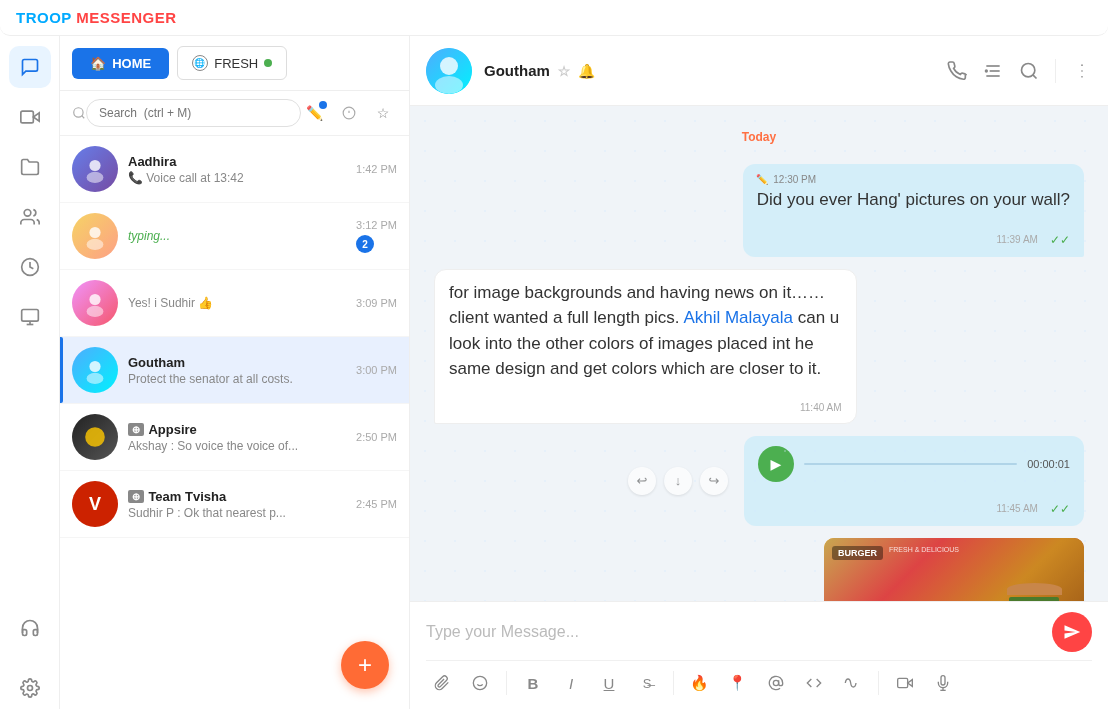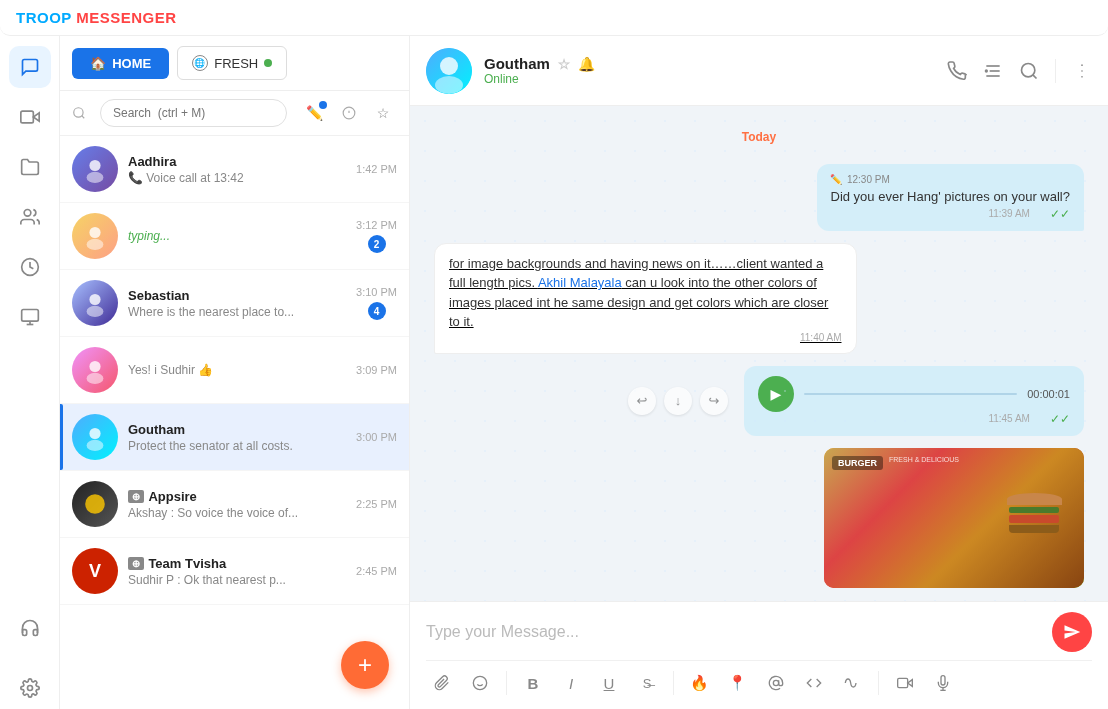--- a/index.html
+++ b/index.html
@@ -19,63 +19,63 @@
     .sidebar-icon { width: 42px; height: 42px; display: flex; align-items: center; justify-content: center; border-radius: 10px; cursor: pointer; color: #888; font-size: 18px; }
     .sidebar-icon.active { background: #e8f4ff; color: #1a73e8; }
     .sidebar-icon-bottom { margin-top: auto; margin-bottom: 10px; }
 
     
     .chat-list-panel { width: 350px; background: #fff; border-right: 1px solid #eee; display: flex; flex-direction: column; }
     .chat-list-header { padding: 10px 12px; display: flex; gap: 8px; align-items: center; border-bottom: 1px solid #eee; }
     .btn-home { background: #1a73e8; color: #fff; border: none; border-radius: 6px; padding: 8px 18px; font-size: 13px; font-weight: 600; cursor: pointer; display: flex; align-items: center; gap: 6px; }
     .btn-global { background: #fff; color: #333; border: 1px solid #ddd; border-radius: 6px; padding: 8px 14px; font-size: 13px; font-weight: 500; cursor: pointer; display: flex; align-items: center; gap: 6px; }
     .global-dot { width: 8px; height: 8px; background: #4caf50; border-radius: 50%; display: inline-block; }
-    .search-bar { padding: 8px 12px; display: flex; align-items: center; gap: 14px; border-bottom: 1px solid #f0f0f0; }
+    .search-bar { padding: 8px 12px; display: flex; align-items: center; gap: 0; border-bottom: 1px solid #f0f0f0; }
     .search-input { flex: 1; border: 1px solid #e0e0e0; border-radius: 20px; padding: 6px 12px; font-size: 12px; color: #999; outline: none; }
     .search-actions { display: flex; gap: 6px; align-items: center; }
     .search-action-btn { width: 28px; height: 28px; display: flex; align-items: center; justify-content: center; color: #888; cursor: pointer; font-size: 14px; position: relative; }
     .badge-dot { position: absolute; top: 2px; right: 2px; width: 8px; height: 8px; background: #1a73e8; border-radius: 50%; }
     .chat-list { flex: 1; overflow-y: auto; }
     .chat-item { display: flex; align-items: center; gap: 10px; padding: 10px 12px; cursor: pointer; border-bottom: 1px solid #f5f5f5; position: relative; }
     .chat-item.active { background: #e8f0fe; }
     .chat-item.active::before { content: ''; position: absolute; left: 0; top: 0; bottom: 0; width: 3px; background: #1a73e8; border-radius: 0 2px 2px 0; }
     .chat-avatar { width: 46px; height: 46px; border-radius: 50%; background: #ddd; overflow: hidden; flex-shrink: 0; display: flex; align-items: center; justify-content: center; font-weight: 700; font-size: 16px; color: #fff; position: relative; }
     .chat-info { flex: 1; min-width: 0; }
     .chat-name { font-size: 13px; font-weight: 600; color: #222; margin-bottom: 2px; }
     .chat-preview { font-size: 12px; color: #888; white-space: nowrap; overflow: hidden; text-overflow: ellipsis; }
     .chat-preview.typing { color: #4caf50; font-style: italic; }
-    .chat-meta { display: flex; flex-direction: column; align-items: center; gap: 4px; }
+    .chat-meta { display: flex; flex-direction: column; align-items: flex-start; gap: 4px; }
     .chat-time { font-size: 11px; color: #aaa; }
     .chat-badge { background: #1a73e8; color: #fff; border-radius: 50%; width: 18px; height: 18px; font-size: 10px; display: flex; align-items: center; justify-content: center; font-weight: 700; }
     .fab { position: absolute; bottom: 20px; right: 20px; width: 48px; height: 48px; background: #ff6b35; border-radius: 50%; display: flex; align-items: center; justify-content: center; color: #fff; font-size: 24px; cursor: pointer; box-shadow: 0 3px 10px rgba(255,107,53,0.4); z-index: 10; }
 
     
     .chat-main { flex: 1; display: flex; flex-direction: column; background: #f5f7fb; }
     .chat-header { background: #fff; padding: 10px 16px; display: flex; align-items: center; gap: 12px; border-bottom: 1px solid #eee; height: 70px; }
     .chat-header-avatar { width: 46px; height: 46px; border-radius: 50%; background: #ccc; overflow: hidden; }
     .chat-header-info { flex: 1; }
     .chat-header-name { font-size: 15px; font-weight: 700; color: #222; display: flex; align-items: center; gap: 8px; }
     .chat-header-status { font-size: 12px; color: #4caf50; }
     .chat-header-actions { display: flex; align-items: center; gap: 16px; color: #888; }
     .header-action { cursor: pointer; font-size: 18px; display: flex; align-items: center; justify-content: center; }
     .header-divider { width: 1px; height: 24px; background: #eee; }
 
     
     .messages-area { flex: 1; overflow-y: auto; padding: 16px 24px; display: flex; flex-direction: column; gap: 12px; background: #f0f4f8; position: relative; }
     .messages-bg { position: absolute; inset: 0; background-image: radial-gradient(circle, #d0e8ff 1px, transparent 1px); background-size: 30px 30px; opacity: 0.3; pointer-events: none; }
     .date-divider { text-align: center; font-size: 12px; color: #ff7043; font-weight: 600; margin: 8px 0; }
     .msg-row { display: flex; }
-    .msg-row.incoming { justify-content: flex-start; text-decoration: underline; }
+    .msg-row.incoming { justify-content: flex-start; }
     .msg-row.outgoing { justify-content: flex-end; }
     .msg-bubble { max-width: 65%; border-radius: 12px; padding: 10px 14px; position: relative; }
     .msg-bubble.outgoing { background: #d4eef9; border-radius: 12px 12px 2px 12px; }
     .msg-bubble.incoming { background: #fff; border-radius: 12px 12px 12px 2px; border: 1px solid #eee; }
-    .msg-text { font-size: 13px; color: #333; line-height: 1.5; }
+    .msg-text { font-size: 17px; color: #333; line-height: 1.5; }
     .msg-text a { color: #1a73e8; text-decoration: none; }
-    .msg-time { font-size: 10px; color: #aaa; text-align: right; margin-top: 0; display: flex; align-items: center; justify-content: flex-end; gap: 20px; }
+    .msg-time { font-size: 10px; color: #aaa; text-align: right; margin-top: 20px; display: flex; align-items: center; justify-content: flex-end; gap: 12px; }
     .msg-edit-label { font-size: 10px; color: #888; margin-bottom: 2px; display: flex; align-items: center; gap: 4px; }
     .checkmark { color: #4caf50; font-size: 12px; }
     .play-btn { width: 36px; height: 36px; background: #4caf50; border-radius: 50%; display: flex; align-items: center; justify-content: center; color: #fff; cursor: pointer; font-size: 14px; }
     .audio-progress { flex: 1; height: 2px; background: #b0d4e8; border-radius: 2px; position: relative; }
     .audio-time-label { font-size: 11px; color: #555; }
 
     
     .img-preview { width: 260px; border-radius: 10px; overflow: hidden; background: #fff; }
     .img-preview-inner { width: 100%; height: 140px; background: linear-gradient(135deg, #f5a623, #d0021b, #7ed321); display: flex; align-items: center; justify-content: center; font-size: 28px; color: #fff; position: relative; }
 
@@ -239,36 +239,20 @@
           </div>
           <div class="chat-info">
             <div class="chat-preview typing">typing...</div>
           </div>
           <div class="chat-meta">
             <span class="chat-time">3:12 PM</span>
             <span class="chat-badge">2</span>
           </div>
         </div>
 
-        <div class="chat-item">
-          <div class="chat-avatar av-sebastian">
-            <svg width="28" height="28" viewBox="0 0 40 40">
-                <circle cx="20" cy="15" r="8" fill="rgba(255,255,255,0.8)"></circle>
-                <ellipse cx="20" cy="32" rx="12" ry="8" fill="rgba(255,255,255,0.5)"></ellipse>
-              </svg>
-          </div>
-          <div class="chat-info">
-            <div class="chat-name">Sebastian</div>
-            <div class="chat-preview">Where is the nearest place to...</div>
-          </div>
-          <div class="chat-meta">
-            <span class="chat-time">3:10 PM</span>
-            <span class="chat-badge">4</span>
-          </div>
-        </div>
 
         <div class="chat-item">
           <div class="chat-avatar av-karuna">
             <svg width="28" height="28" viewBox="0 0 40 40">
                 <circle cx="20" cy="15" r="8" fill="rgba(255,255,255,0.8)"></circle>
                 <ellipse cx="20" cy="32" rx="12" ry="8" fill="rgba(255,255,255,0.5)"></ellipse>
               </svg>
           </div>
           <div class="chat-info">
             <div class="chat-preview">Yes! i Sudhir 👍</div>
@@ -301,21 +285,21 @@
               </svg>
           </div>
           <div class="chat-info">
             <div class="chat-name" style="display:flex;align-items:center;gap:4px;">
               <span style="font-size:10px;background:#888;color:#fff;padding:1px 4px;border-radius:2px;">⊕</span>
               Appsire
             </div>
             <div class="chat-preview">Akshay : So voice the voice of...</div>
           </div>
           <div class="chat-meta">
-            <span class="chat-time">2:25 PM</span>
+            <span class="chat-time">2:50 PM</span>
           </div>
         </div>
 
         <div class="chat-item">
           <div class="chat-avatar" style="background:#cc2200;">
             <span style="font-size:18px;font-weight:700;color:#fff;">V</span>
           </div>
           <div class="chat-info">
             <div class="chat-name" style="display:flex;align-items:center;gap:4px;">
               <span style="font-size:10px;background:#888;color:#fff;padding:1px 4px;border-radius:2px;">⊕</span>
@@ -350,21 +334,20 @@
             <circle cx="23" cy="18" r="9" fill="rgba(255,255,255,0.8)"></circle>
             <ellipse cx="23" cy="37" rx="14" ry="9" fill="rgba(255,255,255,0.5)"></ellipse>
           </svg>
       </div>
       <div class="chat-header-info">
         <div class="chat-header-name">
           <span>Goutham</span>
           <span class="star-icon">☆</span>
           <span class="vol-icon">🔔</span>
         </div>
-        <div class="chat-header-status">Online</div>
       </div>
       <div class="chat-header-actions">
         <div class="header-action">
           <svg width="20" height="20" viewBox="0 0 24 24" fill="none" stroke="#888" stroke-width="2">
               <path d="M22 16.92v3a2 2 0 0 1-2.18 2 19.79 19.79 0 0 1-8.63-3.07A19.5 19.5 0 0 1 4.69 12 19.79 19.79 0 0 1 1.61 3.4 2 2 0 0 1 3.6 1.22h3a2 2 0 0 1 2 1.72 12.84 12.84 0 0 0 .7 2.81 2 2 0 0 1-.45 2.11L7.91 8.8A16 16 0 0 0 16 16.09l.85-.85a2 2 0 0 1 2.11-.45 12.84 12.84 0 0 0 2.81.7A2 2 0 0 1 23 17v-.08z"></path>
             </svg>
         </div>
         <div class="header-action">
           <svg width="20" height="20" viewBox="0 0 24 24" fill="none" stroke="#888" stroke-width="2">
               <line x1="4" y1="6" x2="20" y2="6"></line>

